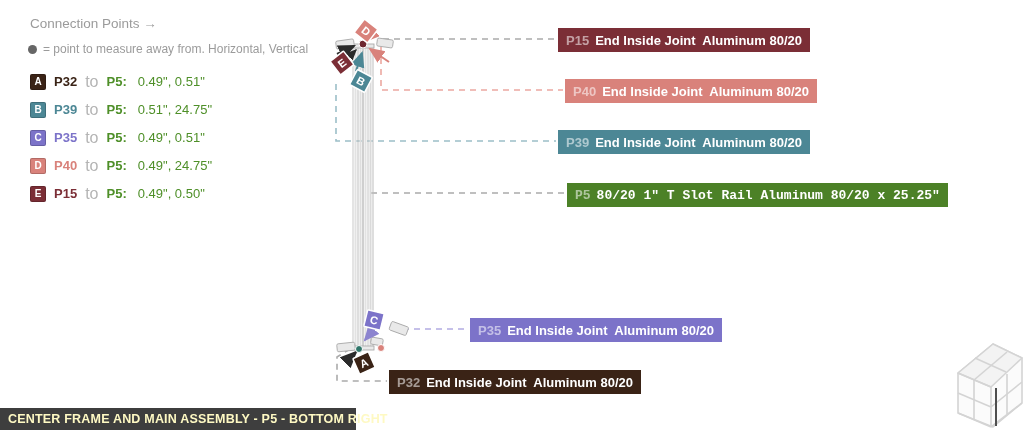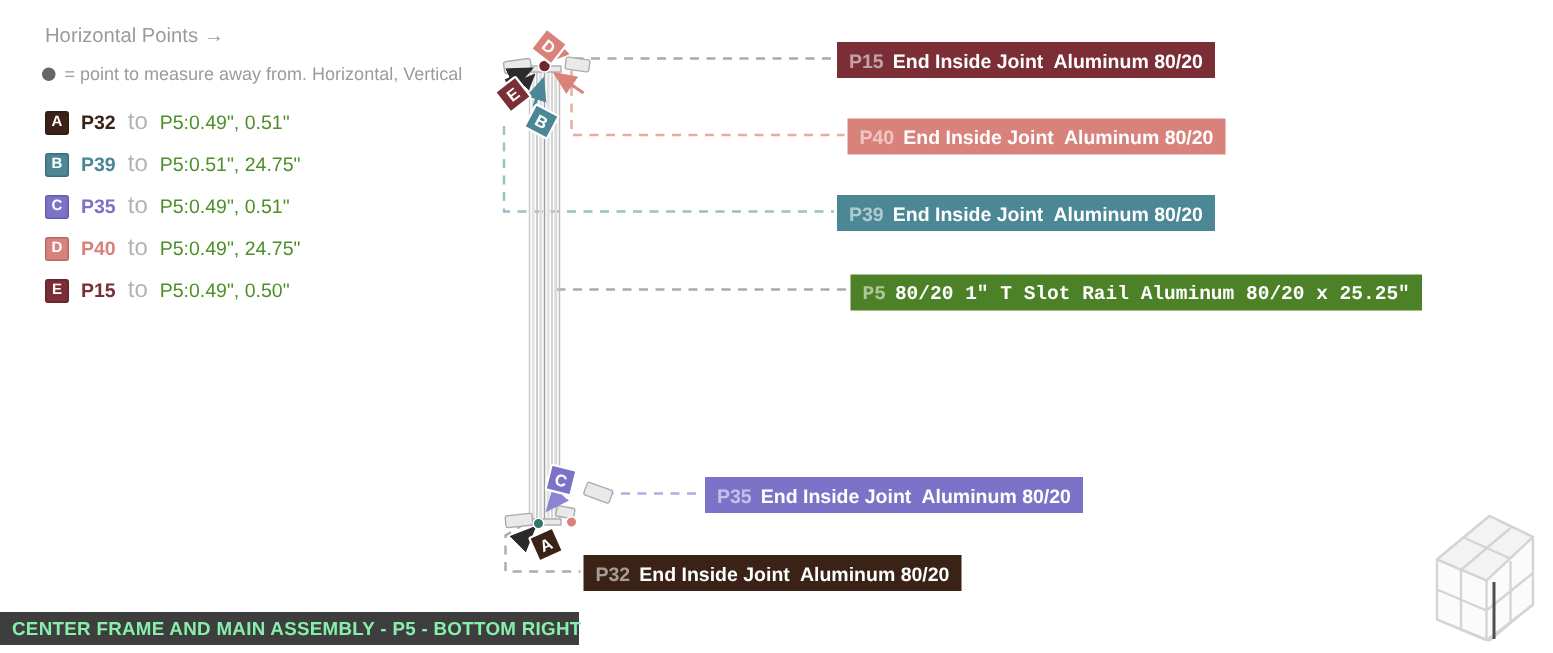--- a/index.html
+++ b/index.html
@@ -16,21 +16,21 @@
          display:flex;align-items:center;justify-content:center;box-shadow:inset 0 0 0 1px rgba(0,0,0,.18);}
   .b-a{background:var(--c-darkbrown,#3A2316);} .b-b{background:var(--c-teal,#4C8795);}
   .b-c{background:var(--c-purple,#7C73C9);}   .b-d{background:var(--c-salmon,#D9827B);}
   .b-e{background:var(--c-maroon,#7B2E36);}
   .part{font-size:13px;font-weight:bold;}
   .t-darkbrown{color:var(--c-darkbrown,#3A2316);} .t-teal{color:var(--c-teal,#4C8795);}
   .t-purple{color:var(--c-purple,#7C73C9);} .t-salmon{color:var(--c-salmon,#D9827B);}
   .t-maroon{color:var(--c-maroon,#7B2E36);}
   .to{font-size:16px;color:var(--c-tolight,#B4B4B4);}
   .target{font-size:13px;color:var(--c-listgreen,#4E8F28);}
-  .target b{font-weight:normal;margin-right:0;}
+  .target b{font-weight:bold;margin-right:11px;}
 
   
   .plabel{position:absolute;height:16px;padding:4px 8px;display:flex;align-items:center;
           font-size:13px;font-weight:bold;color:#ffffff;white-space:pre;}
   .plabel .prefix{color:rgba(255,255,255,.55);margin-right:6px;}
   .pl-p15{background:var(--c-maroon,#7B2E36);}
   .pl-p40{background:var(--c-salmon,#D9827B);}
   .pl-p39{background:var(--c-teal,#4C8795);}
   .pl-p5{background:var(--c-green,#4C8127);}
   .pl-p35{background:var(--c-purple,#7C73C9);}
@@ -45,34 +45,34 @@
   .dash-purple{stroke:var(--c-dashpurple,#B3ACE2);}
   .tag rect{stroke:#ffffff;stroke-width:1.5;rx:1;}
   .tag text{fill:#ffffff;font-size:11px;font-weight:bold;text-anchor:middle;
             font-family:"Liberation Sans","DejaVu Sans",sans-serif;}
   .tag-d rect{fill:var(--c-salmon,#D9827B);} .tag-e rect{fill:var(--c-maroon,#7B2E36);}
   .tag-b rect{fill:var(--c-teal,#4C8795);}   .tag-c rect{fill:var(--c-purple,#7C73C9);}
   .tag-a rect{fill:var(--c-darkbrown,#3A2316);}
   .joint{fill:#e9e9e9;stroke:#ababab;stroke-width:0.9;}
 
   
-  .footer-bar{position:absolute;left:0;top:408px;width:386px;height:22px;background:var(--c-footerbg,#3E3E3E);
-              color:#86efac;font-size:12.5px;font-weight:bold;line-height:22px;padding-left:8px;
+  .footer-bar{position:absolute;left:0;top:408px;width:356px;height:22px;background:var(--c-footerbg,#3E3E3E);
+              color:#fef9c3;font-size:12.5px;font-weight:bold;line-height:22px;padding-left:8px;
               letter-spacing:.2px;box-sizing:border-box;white-space:nowrap;}
 
   
   .thumb{position:absolute;left:948px;top:336px;}
 </style>
 </head>
 <body>
 
 <div class="canvas">
 
   <section class="panel">
-    <h2 class="panel-title">Horizontal Points →</h2>
+    <h2 class="panel-title">Connection Points →</h2>
     <div class="legend">
       <span class="legend-dot"></span>
       <span>= point to measure away from. Horizontal, Vertical</span>
     </div>
 
     <div class="cp-row">
       <span class="badge b-a">A</span>
       <span class="part t-darkbrown">P32</span>
       <span class="to">to</span>
       <span class="target"><b>P5:</b><span>0.49", 0.51"</span></span>

